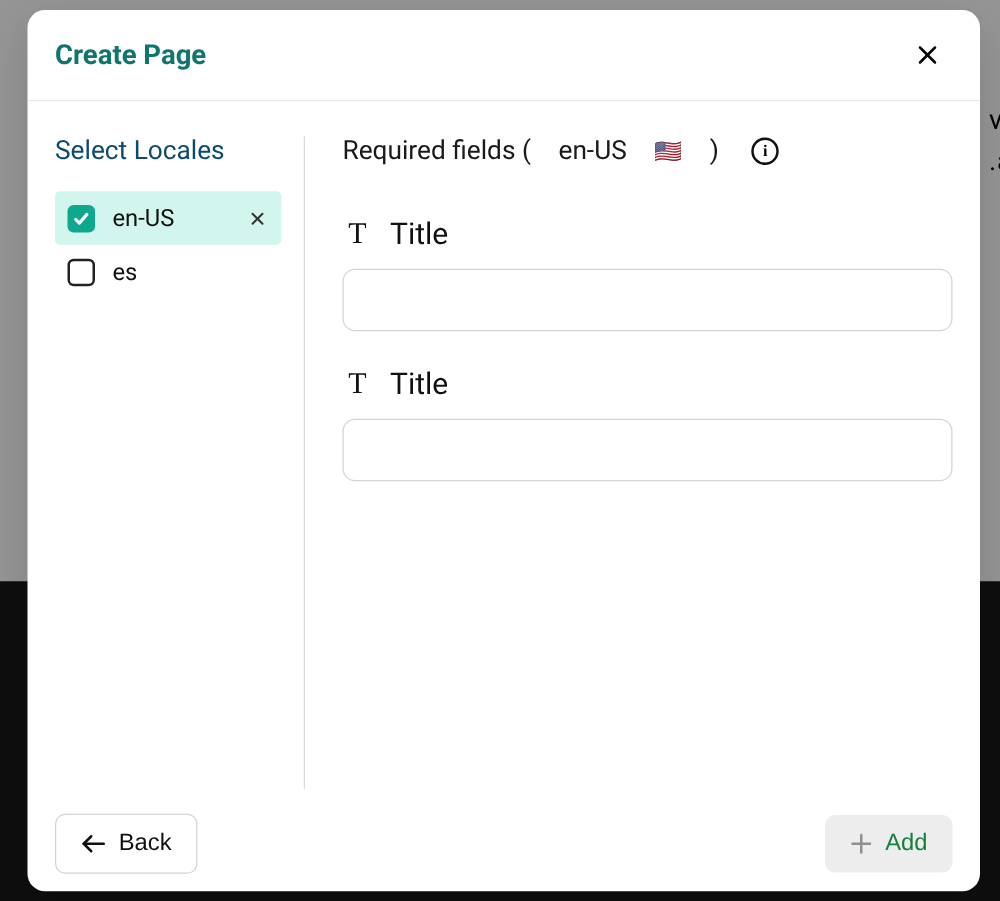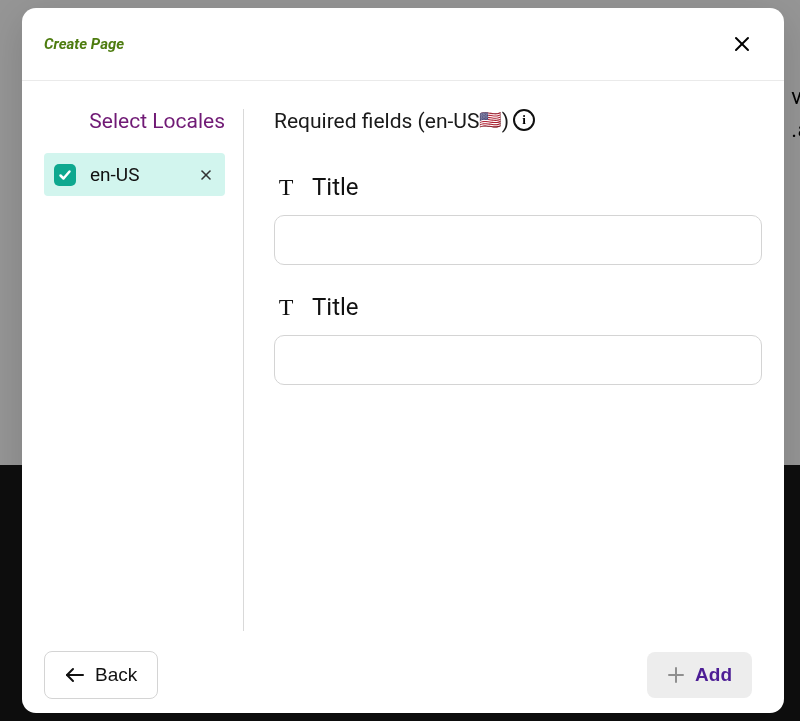--- a/index.html
+++ b/index.html
@@ -42,24 +42,23 @@
       overflow: hidden;
     }
     .modal-header {
       display: flex;
       align-items: center;
       justify-content: space-between;
       padding: 22px 28px 22px 22px;
       border-bottom: 1px solid #eaeaea;
     }
     .modal-title {
-      font-size: 15px;
+      font-size: 22px;
       font-weight: 700;
-      color: #4d7c0f;
-      font-style: italic;
+      color: #0f766e;
     }
     .close-btn {
       width: 28px;
       height: 28px;
       display: flex;
       align-items: center;
       justify-content: center;
       background: none;
       border: none;
       cursor: pointer;
@@ -72,23 +71,22 @@
       overflow: hidden;
     }
     .left-pane {
       width: 200px;
       padding-right: 18px;
       border-right: 1px solid #d9d9d9;
     }
     .locales-heading {
       font-size: 21px;
       font-weight: 400;
-      color: #701a75;
+      color: #0c4a6e;
       margin-bottom: 20px;
-      text-align: right;
     }
     .locale-item {
       display: flex;
       align-items: center;
       padding: 10px 10px;
       border-radius: 4px;
       cursor: pointer;
       position: relative;
     }
     .locale-item.selected {
@@ -127,22 +125,22 @@
       justify-content: center;
       cursor: pointer;
       color: #333;
     }
     .right-pane {
       flex: 1;
       padding-left: 30px;
     }
     .required-heading {
       display: flex;
-      align-items: flex-start;
-      gap: 0;
+      align-items: center;
+      gap: 22px;
       font-size: 21px;
       font-weight: 400;
       color: #1a1a1a;
       margin-bottom: 40px;
     }
     .required-heading .flag {
       font-size: 18px;
     }
     .info-btn {
       width: 22px;
@@ -186,42 +184,42 @@
       border: 1px solid #d4d4d4;
       border-radius: 10px;
       padding: 0 14px;
       font-size: 17px;
       background: #fff;
     }
     .modal-footer {
       display: flex;
       align-items: center;
       justify-content: space-between;
-      padding: 10px 32px 14px 22px;
+      padding: 10px 22px 14px 22px;
     }
     .btn {
       display: flex;
       align-items: center;
       gap: 10px;
       padding: 12px 20px;
       border-radius: 8px;
       font-size: 19px;
       cursor: pointer;
       border: none;
     }
     .btn-back {
       background: #fff;
       border: 1px solid #d4d4d4;
       color: #111;
       font-weight: 500;
     }
     .btn-add {
       background: #ededed;
-      color: #4c1d95;
-      font-weight: 700;
+      color: #15803d;
+      font-weight: 400;
       cursor: default;
     }
     .btn-add svg { stroke: #8f8f8f; }
   </style>
 </head>
 <body>
 
 <div class="bg-strip"></div>
 <div class="bg-text">v<br>.a</div>
 
@@ -248,20 +246,24 @@
         </div>
         <span class="locale-label">en-US</span>
         <span class="locale-remove">
           <svg width="12" height="12" viewBox="0 0 12 12" fill="none" stroke="#333" stroke-width="1.6" stroke-linecap="round">
               <line x1="2" y1="2" x2="10" y2="10"></line>
               <line x1="10" y1="2" x2="2" y2="10"></line>
             </svg>
         </span>
       </div>
 
+      <div class="locale-item">
+        <div class="locale-checkbox unchecked"></div>
+        <span class="locale-label">es</span>
+      </div>
     </div>
 
     <div class="right-pane">
       <div class="required-heading">
         <span>Required fields (</span>
           <span>en-US</span>
         <span class="flag">🇺🇸</span>
           <span>)</span>
         <button class="info-btn">
           <span>i</span>

